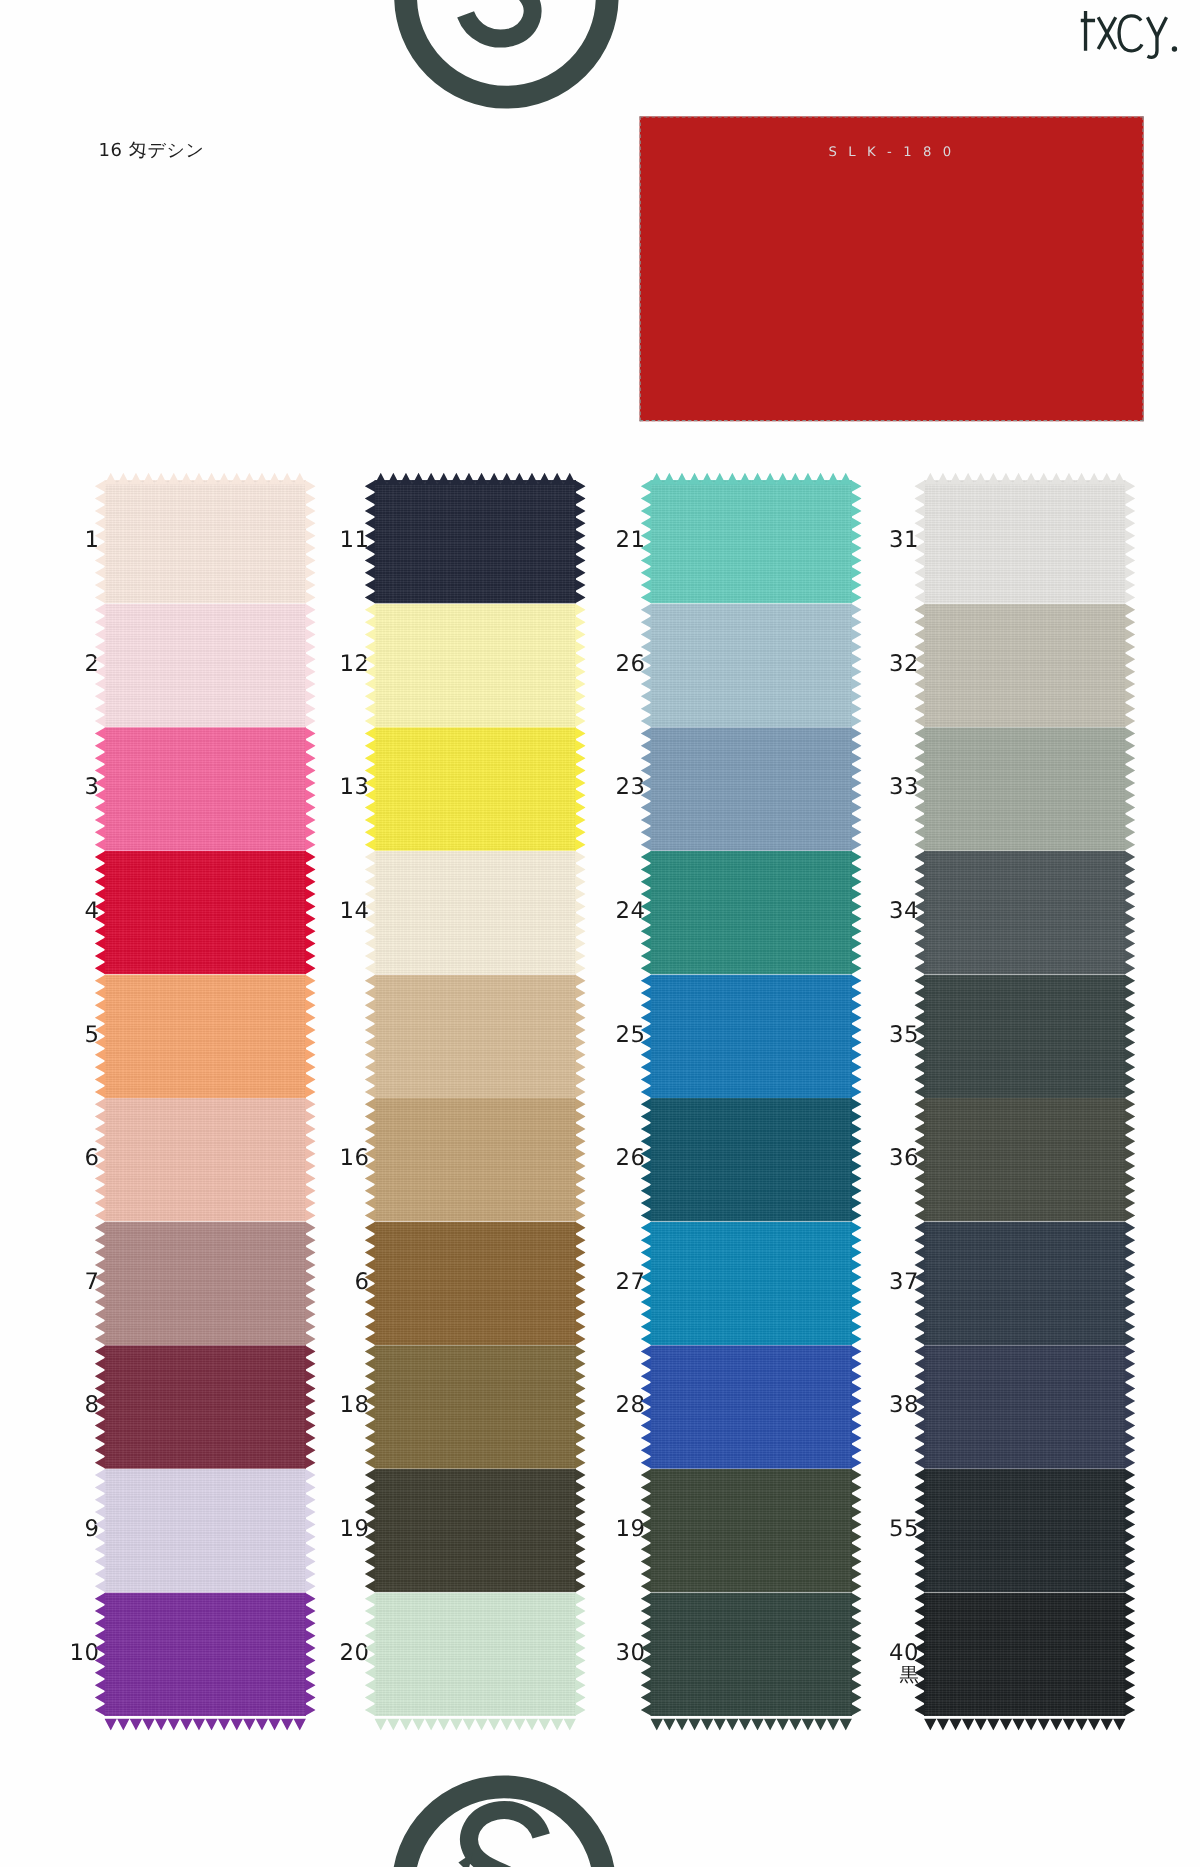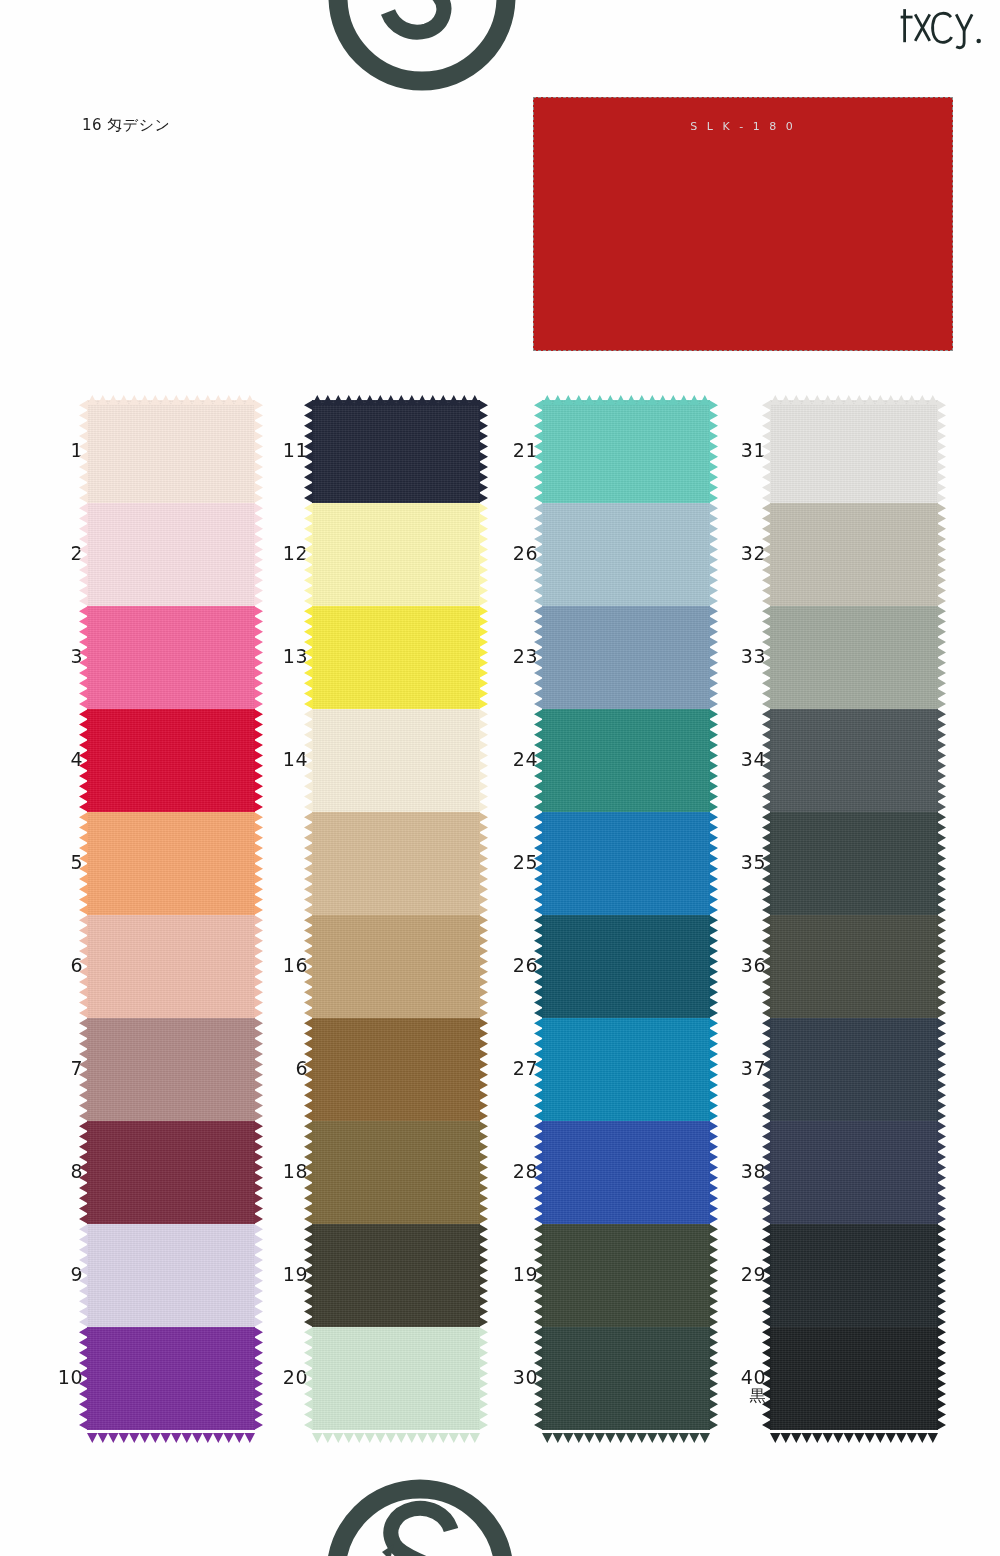--- a/index.html
+++ b/index.html
@@ -584,21 +584,21 @@
     </div>
     <div class="swatch-column" style="left: 738px;">
       <div class="swatch-label" style="top: 38.5px;">31</div>
       <div class="swatch-label" style="top: 141.5px;">32</div>
       <div class="swatch-label" style="top: 244.5px;">33</div>
       <div class="swatch-label" style="top: 347.5px;">34</div>
       <div class="swatch-label" style="top: 450.5px;">35</div>
       <div class="swatch-label" style="top: 553.5px;">36</div>
       <div class="swatch-label" style="top: 656.5px;">37</div>
       <div class="swatch-label" style="top: 759.5px;">38</div>
-      <div class="swatch-label" style="top: 862.5px;">29</div>
+      <div class="swatch-label" style="top: 862.5px;">55</div>
       <div class="swatch-label" style="top: 965.5px;">40<span class="sub">黒</span></div>
       <div class="strip">
         <div class="swatch">
           <div class="fabric" style="background: repeating-linear-gradient(0deg, rgba(255, 255, 255, 0.05) 0px, rgba(255, 255, 255, 0.05) 1px, rgba(0, 0, 0, 0.035) 1px, rgba(0, 0, 0, 0.035) 2px), repeating-linear-gradient(90deg, rgba(255, 255, 255, 0.03) 0px, rgba(255, 255, 255, 0.03) 1px, rgba(0, 0, 0, 0.02) 1px, rgba(0, 0, 0, 0.02) 3px), linear-gradient(rgb(228, 227, 224), rgb(228, 227, 224)) rgb(228, 227, 224);"></div>
           <div class="pink-l"><svg width="9" height="103" viewBox="0 0 9 103" preserveAspectRatio="none">
               <polygon points="9,0 0,5.2 9,10.3 0,15.5 9,20.6 0,25.8 9,30.9 0,36.1 9,41.2 0,46.4 9,51.5 0,56.7 9,61.8 0,67.0 9,72.1 0,77.3 9,82.4 0,87.6 9,92.7 0,97.9 9,103.0" fill="#e4e3e0"></polygon>
             </svg></div>
           <div class="pink-r"><svg width="9" height="103" viewBox="0 0 9 103" preserveAspectRatio="none">
               <polygon points="0,0 9,5.2 0,10.3 9,15.5 0,20.6 9,25.8 0,30.9 9,36.1 0,41.2 9,46.4 0,51.5 9,56.7 0,61.8 9,67.0 0,72.1 9,77.3 0,82.4 9,87.6 0,92.7 9,97.9 0,103.0" fill="#e4e3e0"></polygon>
             </svg></div>

